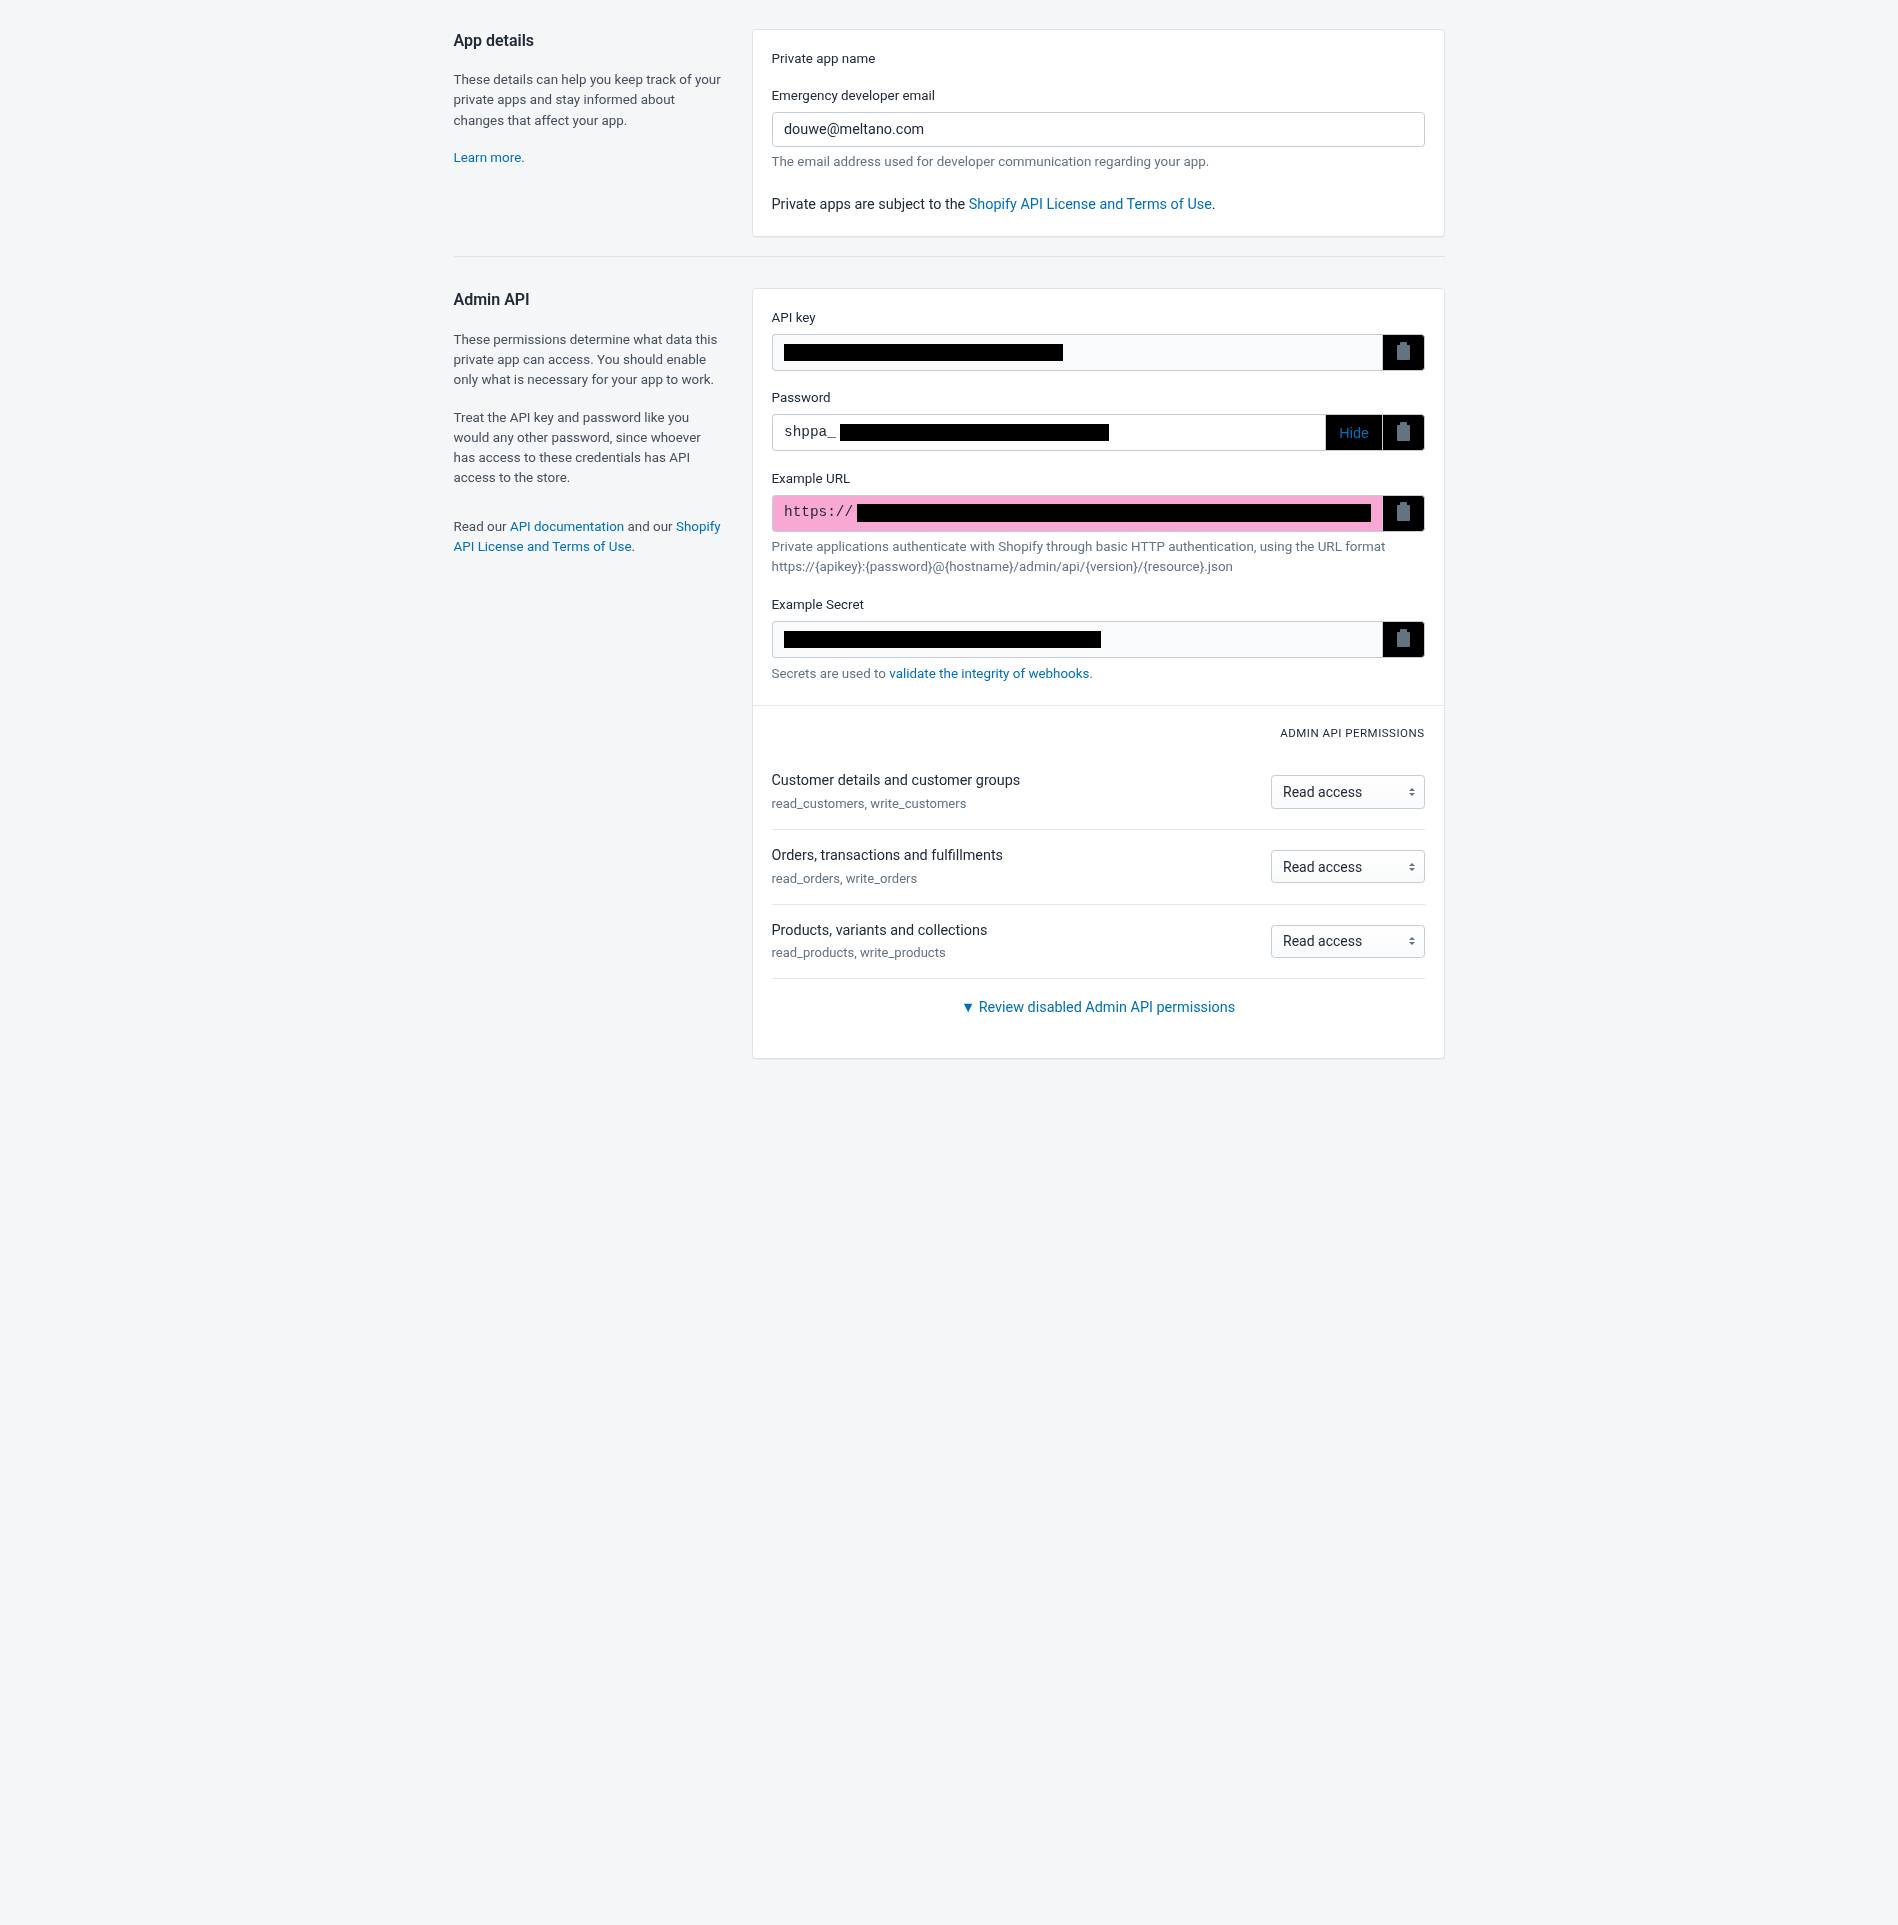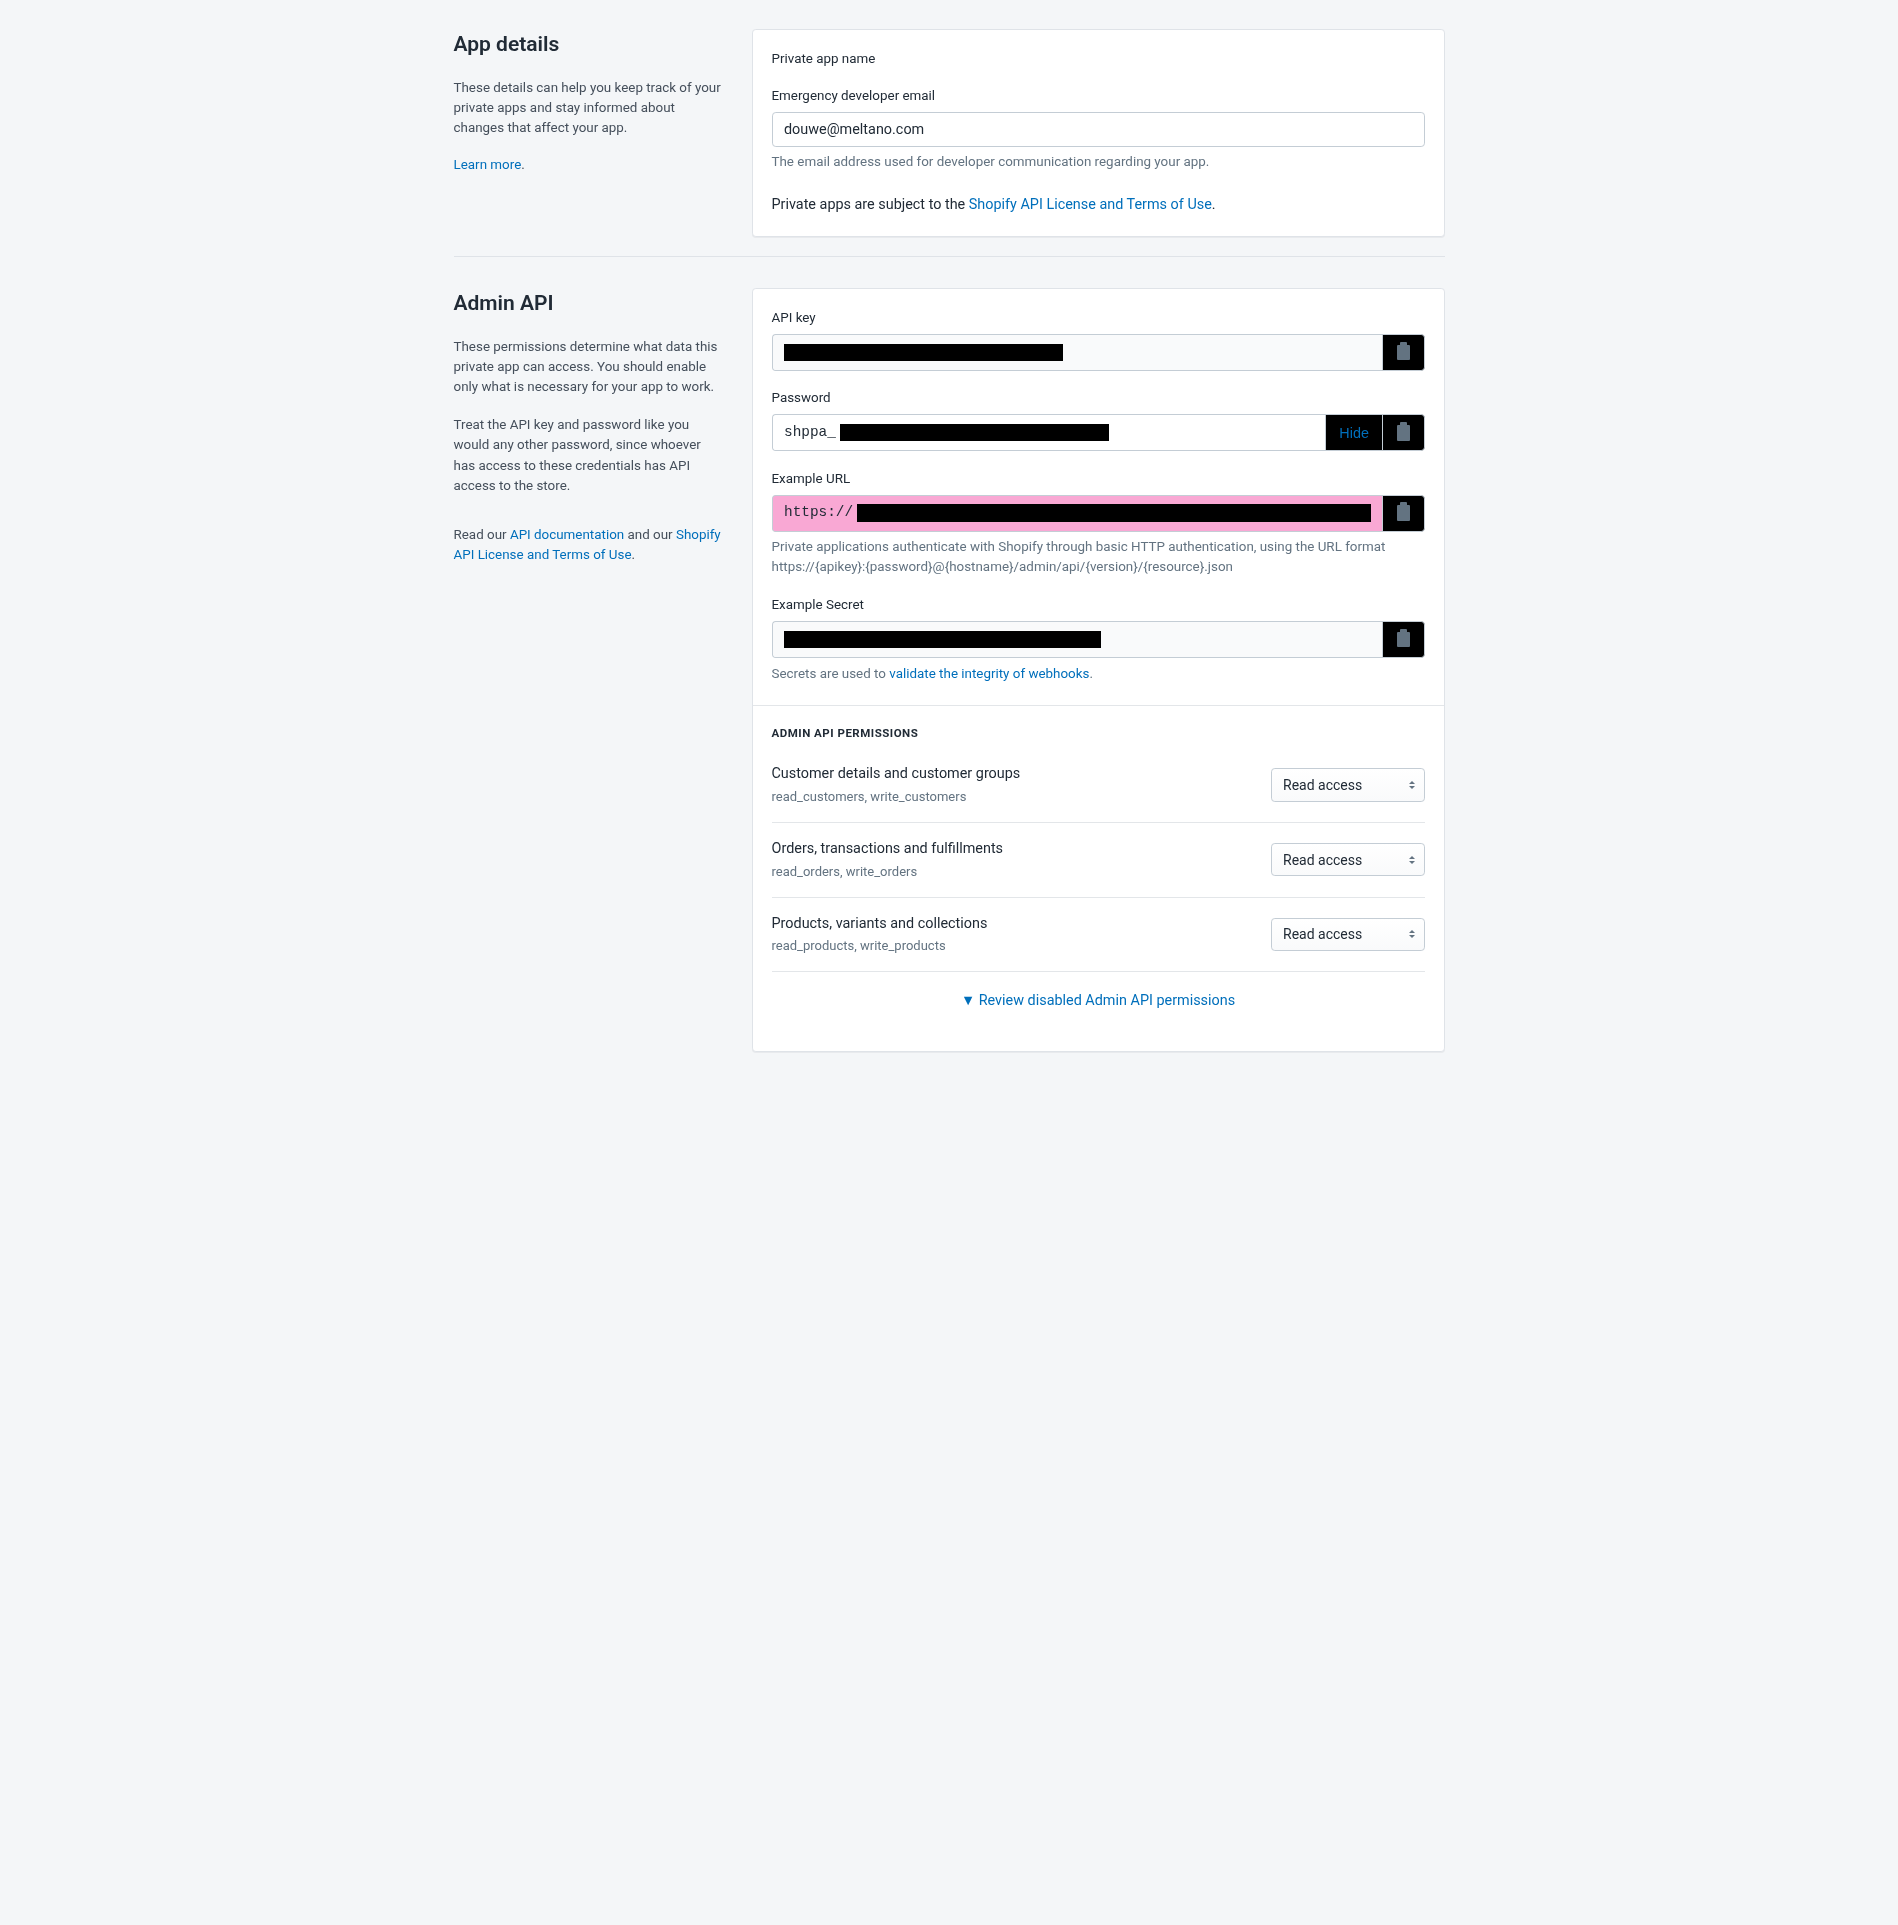--- a/index.html
+++ b/index.html
@@ -11,21 +11,21 @@
     line-height: 1.5;
   }
   .page { width: 1057px; margin: 0 auto; padding: 29px 33px 0 33px; }
   .section { display: flex; padding-bottom: 19px; }
   .section + .section { border-top: 1px solid #dfe3e8; padding-top: 31px; }
   .side {
     flex: 0 0 298px;
     padding-right: 29px;
   }
   .side h2 {
-    font-size: 21px;
+    font-size: 16px;
     font-weight: 600;
     color: #212b36;
     margin-bottom: 17.3px;
   }
   .side p {
     font-size: 13.4px;
     color: #454f5b;
     margin-bottom: 17.3px;
   }
   .side .link, a.link {
@@ -114,25 +114,26 @@
     color: #637381;
     margin-top: 5.8px;
   }
   .helptext a, .helptext .link { color:#006fbb; }
   .notice {
     font-size: 14.4px;
     color: #212b36;
   }
   .perm-heading {
     font-size: 11.5px;
-    font-weight: 700;
+    font-weight: 400;
     letter-spacing: 0.5px;
     color: #212b36;
     text-transform: uppercase;
-    margin-bottom: 10px;
+    margin-bottom: 17px;
+    text-align: right;
   }
   .perm-row {
     display: flex;
     align-items: center;
     justify-content: space-between;
     padding: 15.4px 0;
     border-bottom: 1px solid #e3e6e9;
   }
   .perm-row:first-of-type { padding-top: 11.5px; }
   .perm-title { font-size: 14.4px; color: #212b36; margin-bottom: 1.9px; }

